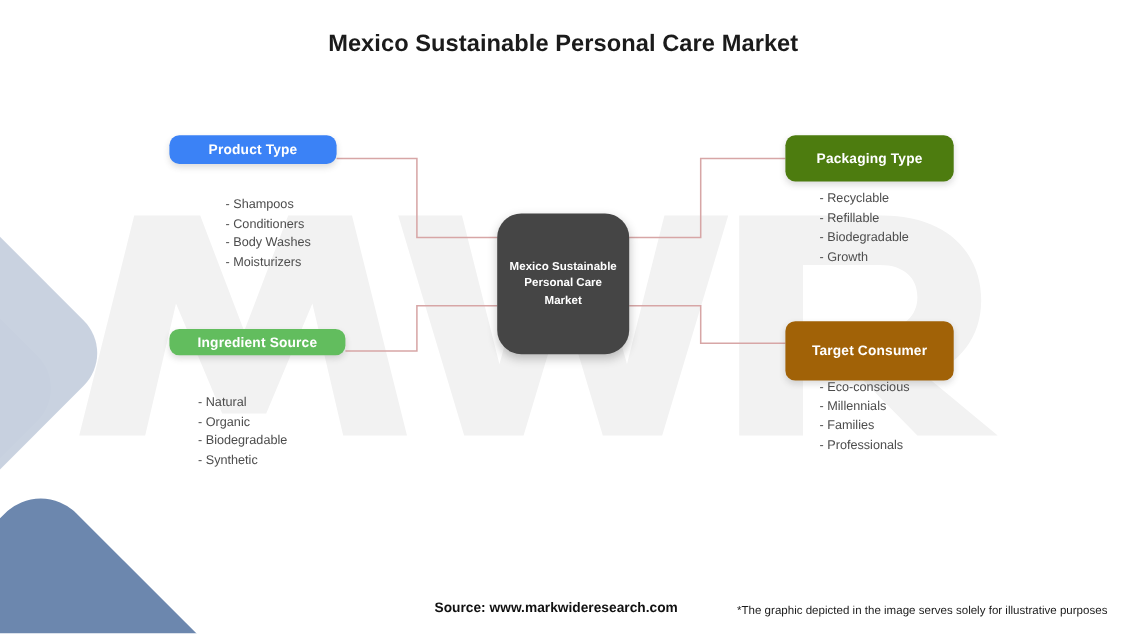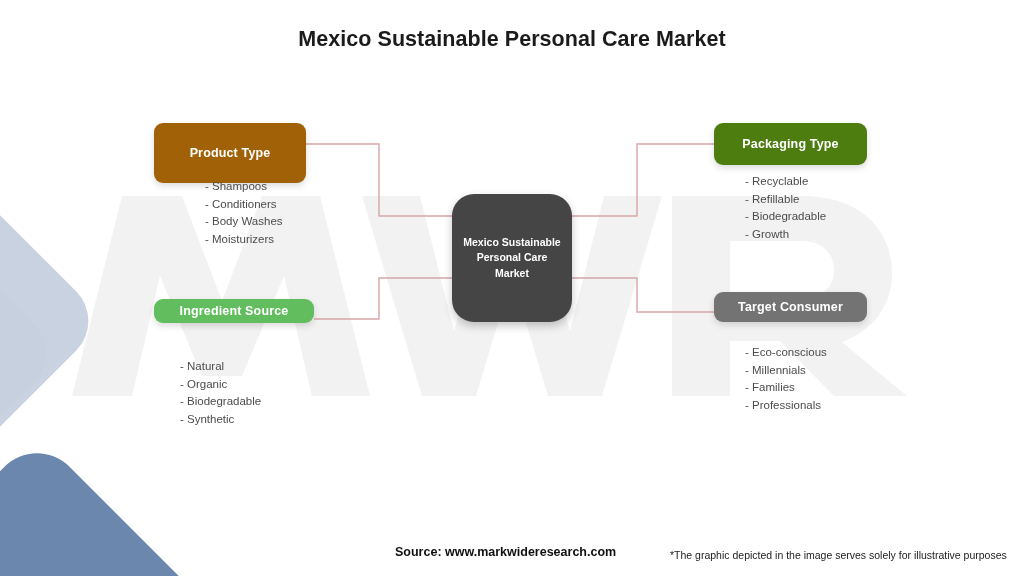--- a/index.html
+++ b/index.html
@@ -129,24 +129,24 @@
     justify-content: center;
   }
   .pill-label {
     font-size: 12.5px;
     font-weight: bold;
     color: #ffffff;
     letter-spacing: .15px;
     white-space: nowrap;
   }
 
-  .node-product   { left: 154px; top: 123px; width: 152px; height: 60px; background: #a16207; }
+  .node-product   { left: 154px; top: 123px; width: 152px; height: 26px; background: #3b82f6; }
   .node-ingredient{ left: 154px; top: 299px; width: 160px; height: 24px; background: #62bd5e; }
   .node-packaging { left: 714px; top: 123px; width: 153px; height: 42px; background: #4d7c0f; }
-  .node-consumer  { left: 714px; top: 292px; width: 153px; height: 30px; background: #737373; }
+  .node-consumer  { left: 714px; top: 292px; width: 153px; height: 54px; background: #a16207; }
 
   .node-center {
     position: absolute;
     left: 452px;
     top: 194px;
     width: 120px;
     height: 128px;
     background: #454545;
     border-radius: 22px;
     box-shadow: 0 4px 9px rgba(50,50,50,.28);

